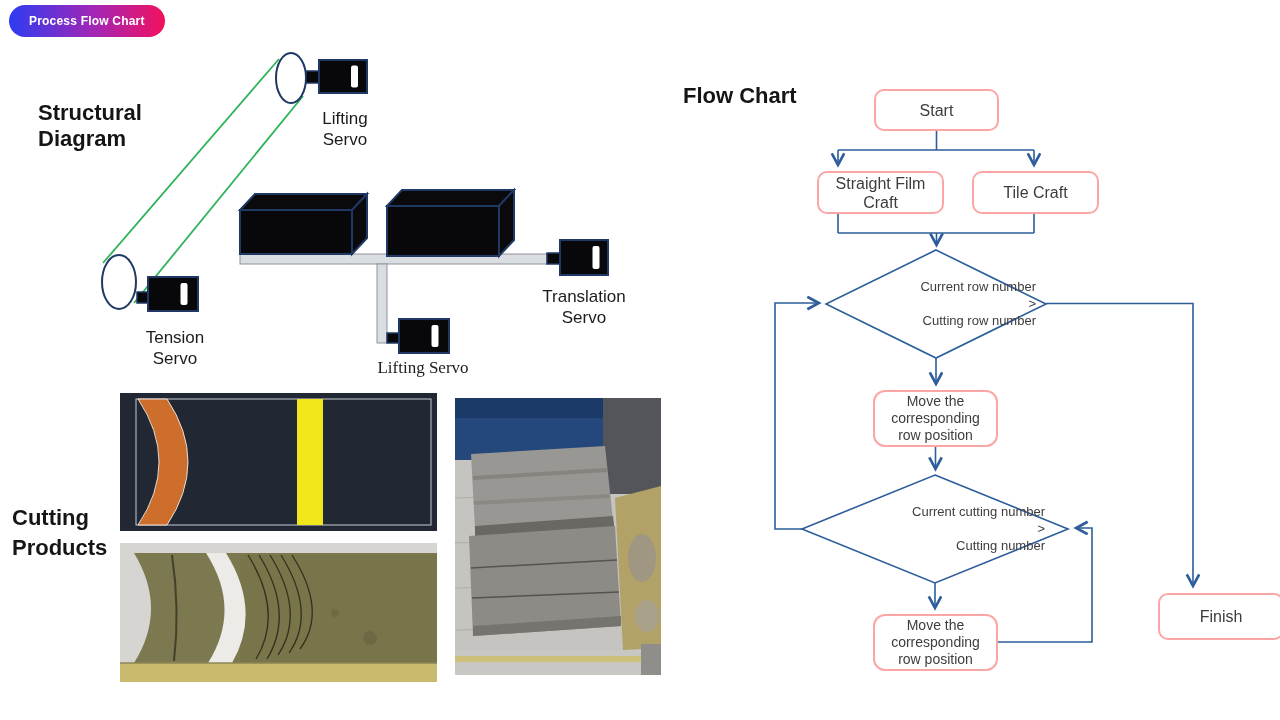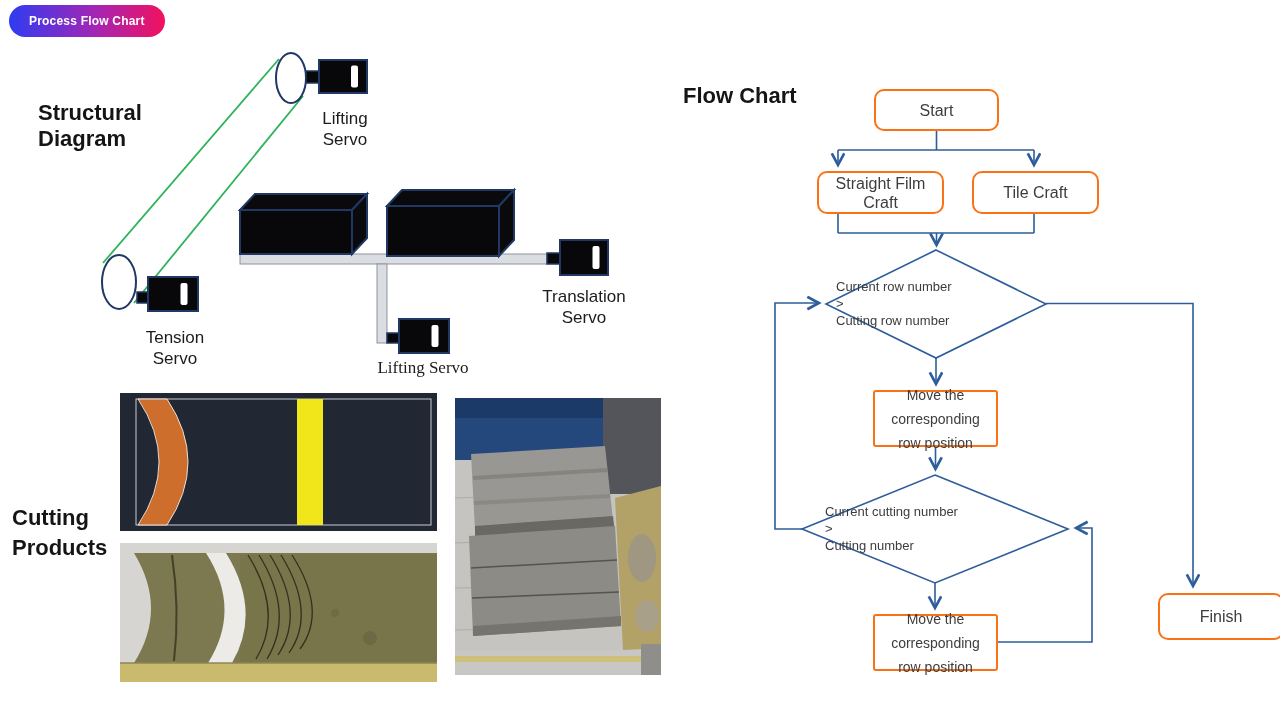--- a/index.html
+++ b/index.html
@@ -28,28 +28,28 @@
   
   .diag-label{
     color:#1c1c1c;font-size:17px;line-height:21px;text-align:center;
   }
 
   
   svg.layer{left:0;top:0;pointer-events:none;}
 
   
   .fc-box{
-    position:absolute;background:#ffffff;border:2px solid #f97316;
+    position:absolute;background:#ffffff;border:2px solid #fca5a5;
     border-radius:10px;box-sizing:border-box;
     display:flex;align-items:center;justify-content:center;
     text-align:center;color:#3d3d3d;font-size:16px;line-height:19px;
   }
-  .fc-box.small{font-size:14px;line-height:24px;border-radius:3px;}
+  .fc-box.small{font-size:14px;line-height:17px;border-radius:12px;}
   .fc-dtext{
-    position:absolute;text-align:left;color:#3d3d3d;
+    position:absolute;text-align:right;color:#3d3d3d;
     font-size:13px;line-height:17px;
   }
 
   
   .photo{position:absolute;overflow:hidden;}
 </style>
 </head>
 <body>
 
 <svg class="abs layer" width="1280" height="720" viewBox="0 0 1280 720">

